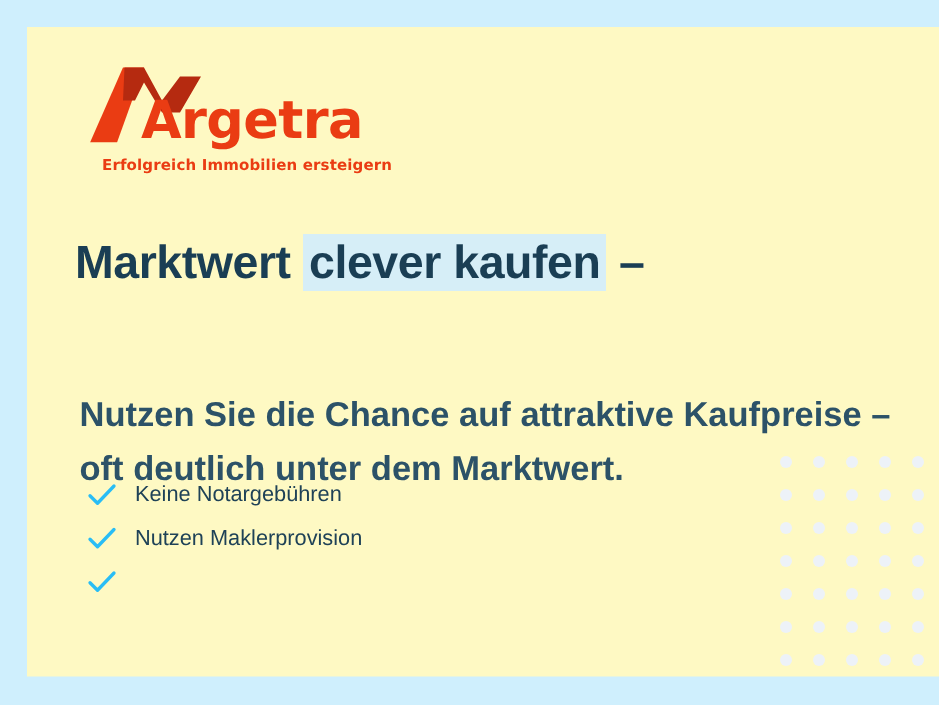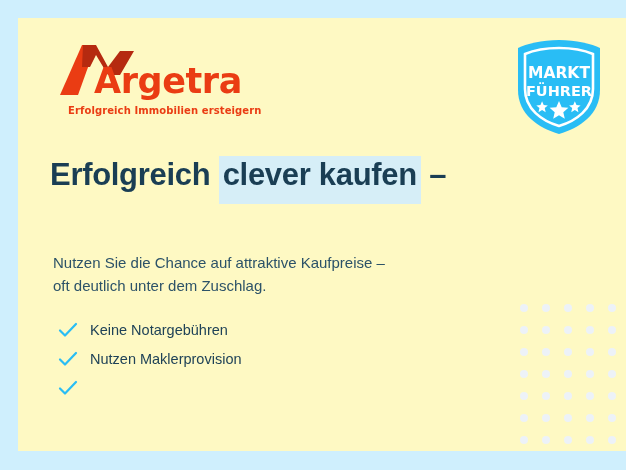--- a/index.html
+++ b/index.html
@@ -95,36 +95,36 @@
     top: 117px;
     width: 520px;
     font-size: 31px;
     font-weight: bold;
     color: #1A3E54;
     line-height: 1.22;
     letter-spacing: -0.3px;
   }
   #headline .hl {
     background: #D6EEF7;
-    padding: 1px 4px 12px 4px;
+    padding: 1px 4px 2px 4px;
     box-decoration-break: clone;
     margin-top: 48px;
     -webkit-box-decoration-break: clone;
   }
   #headline .line { display: block; white-space: nowrap; }
   
   #subheadline {
     position: absolute;
     left: 35px;
     top: 218px;
     width: 520px;
-    font-size: 15px;
+    font-size: 23px;
     color: #2C5268;
     line-height: 1.55;
-    font-weight: normal;
+    font-weight: bold;
   }
   #subheadline .line { display: block; white-space: nowrap; }
   
   #bullets {
     position: absolute;
     left: 36px;
     top: 293px;
     width: 480px;
   }
   .bullet {
@@ -198,41 +198,28 @@
 
           <polygon points="22,52 4,52 26,2 40,2" fill="#EA3C13"></polygon>
 
           <polygon points="27,2 40,2 52,24 64,8 78,8 64,32 52,32 40,12 34,24 26,24" fill="#B52A10"></polygon>
         </svg>
       </div>
       <div id="logo-word">Argetra</div>
       <div id="logo-tagline">Erfolgreich Immobilien ersteigern</div>
     </div>
 
-    <div id="badge">
-      <svg width="90" height="98" viewBox="0 0 90 98">
-        <path d="M45 2 C62 2 78 6 86 10 L86 52 C86 76 66 90 45 96 C24 90 4 76 4 52 L4 10 C12 6 28 2 45 2 Z" fill="#29BDF5"></path>
-        <path d="M45 10 C59 10 72 13 79 16 L79 51 C79 71 62 83 45 88 C28 83 11 71 11 51 L11 16 C18 13 31 10 45 10 Z" fill="none" stroke="#FFFFFF" stroke-width="2.6"></path>
-        <text x="45" y="40" text-anchor="middle" fill="#FFFFFF" font-family="DejaVu Sans, sans-serif" font-size="15.5" font-weight="bold">MARKT</text>
-        <text x="45" y="58" text-anchor="middle" fill="#FFFFFF" font-family="DejaVu Sans, sans-serif" font-size="14.5" font-weight="bold">FÜHRER</text>
-        <g fill="#FFFFFF">
-          <polygon points="30,66 32.1,71 37.4,71.4 33.4,74.9 34.6,80.1 30,77.2 25.4,80.1 26.6,74.9 22.6,71.4 27.9,71 " transform="scale(0.78) translate(6,15)"></polygon>
-          <polygon points="45,63 47.7,69.3 54.4,69.8 49.3,74.2 50.8,80.8 45,77.2 39.2,80.8 40.7,74.2 35.6,69.8 42.3,69.3 "></polygon>
-          <polygon points="60,66 62.1,71 67.4,71.4 63.4,74.9 64.6,80.1 60,77.2 55.4,80.1 56.6,74.9 52.6,71.4 57.9,71 " transform="scale(0.78) translate(18,15)"></polygon>
-        </g>
-      </svg>
-    </div>
 
     <h1 id="headline">
-      <span class="line"><span>Erfolgreich </span><span class="hl">clever kaufen</span><span> –</span></span>
+      <span class="line"><span>Marktwert </span><span class="hl">clever kaufen</span><span> –</span></span>
     </h1>
 
     <p id="subheadline">
       <span class="line">Nutzen Sie die Chance auf attraktive Kaufpreise –</span>
-      <span class="line">oft deutlich unter dem Zuschlag.</span>
+      <span class="line">oft deutlich unter dem Marktwert.</span>
     </p>
 
     <ul id="bullets" style="list-style:none;margin:4px;padding:0;">
       <li class="bullet">
         <span class="check">
           <svg width="20" height="16" viewBox="0 0 20 16">
               <path d="M2 8.5 L7 13.5 L18 2" fill="none" stroke="#29BDF5" stroke-width="2.2" stroke-linecap="round" stroke-linejoin="round"></path>
             </svg>
         </span>
         <span class="btext">Keine Notargebühren</span>

